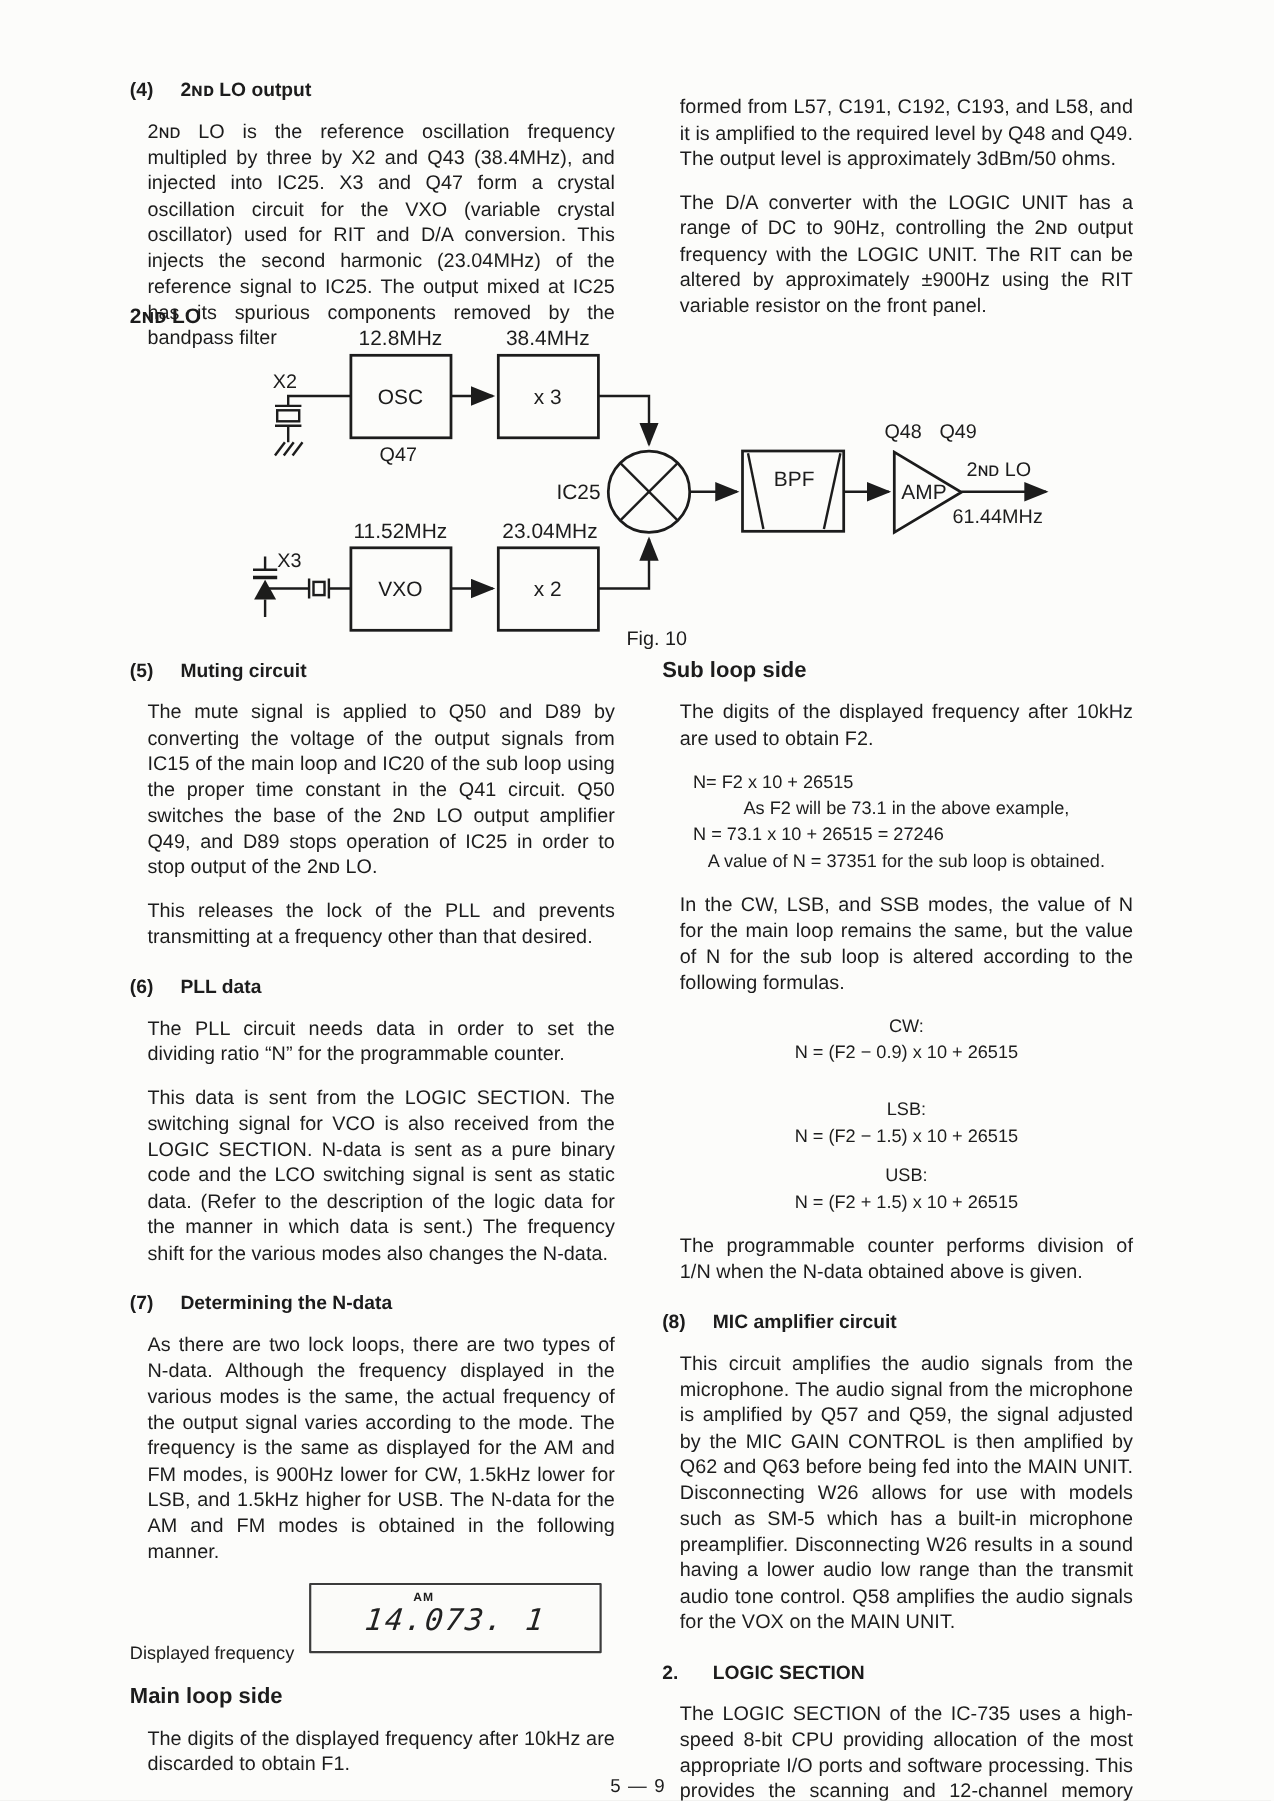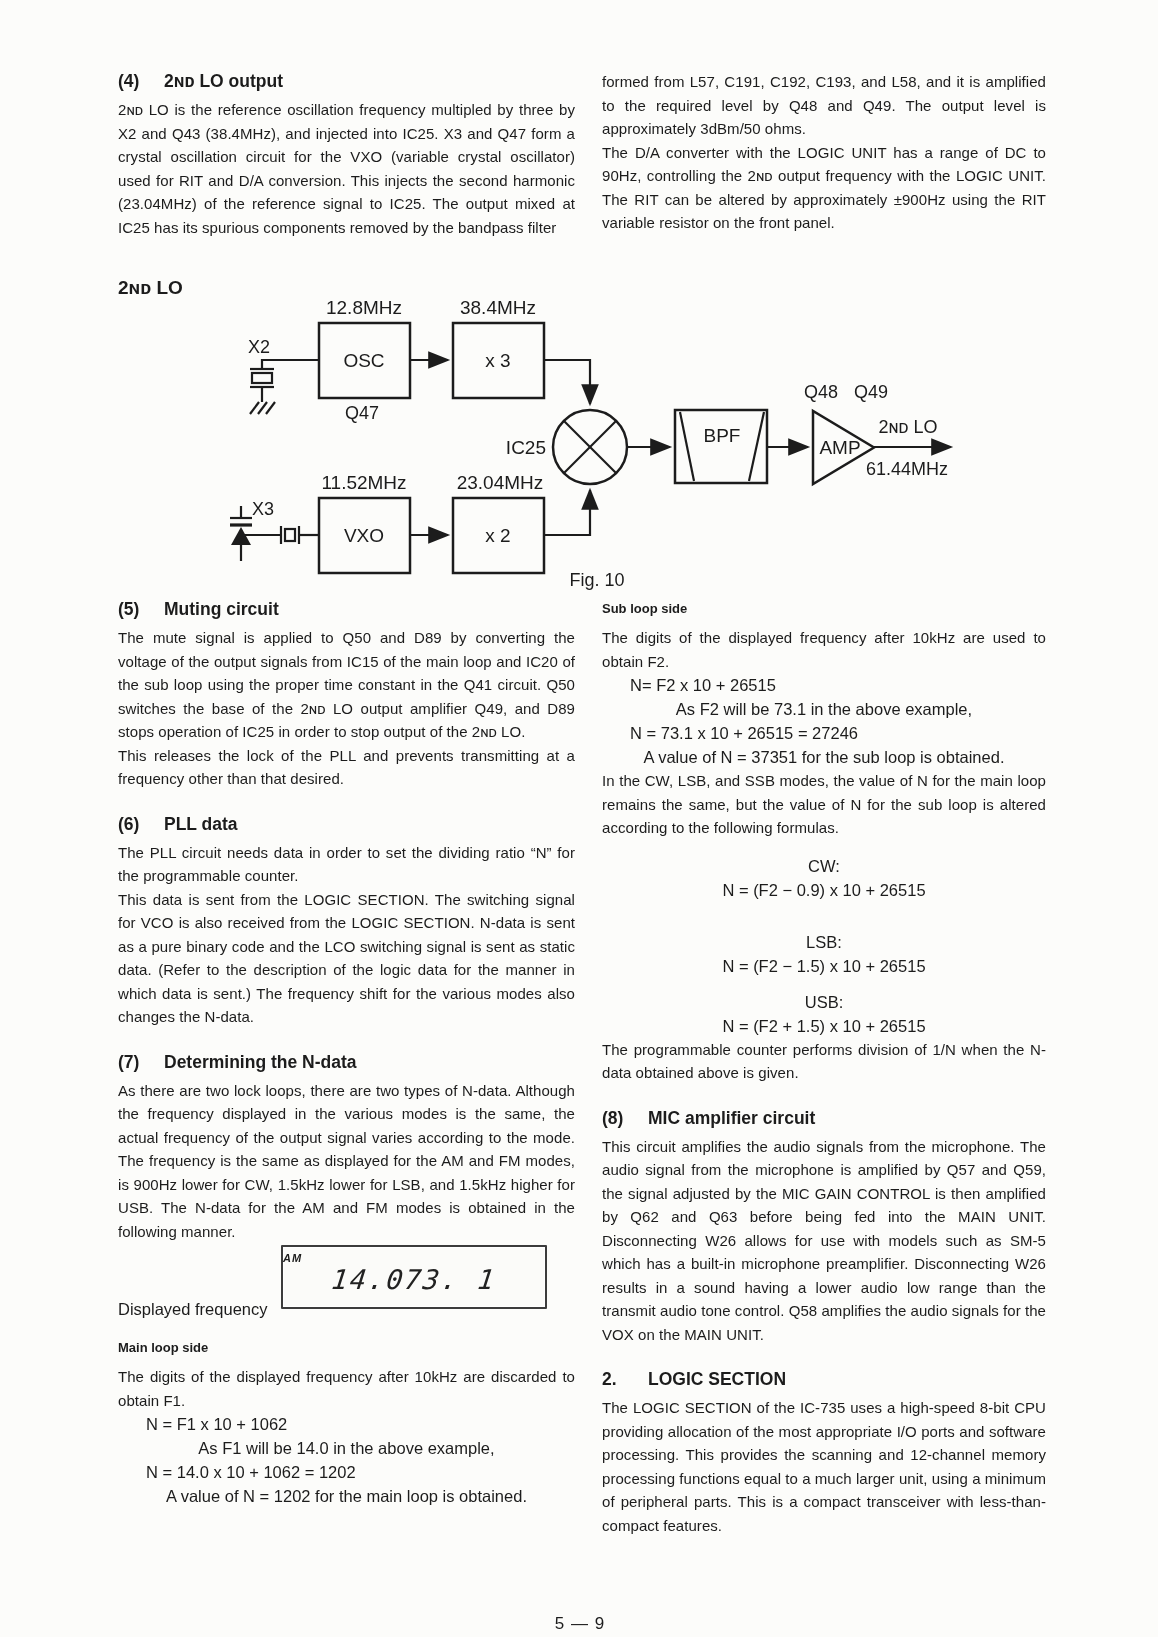--- a/index.html
+++ b/index.html
@@ -1,42 +1,42 @@
 <!DOCTYPE html>
 <html><head>
 <meta charset="utf-8">
 <style>
   html,body{margin:0;padding:0;background:#e8e8e6;}
   .page{position:relative;width:1158px;height:1637px;background:#fcfcfa;color:#1c1c1c;
         font-family:"Liberation Sans",sans-serif;overflow:hidden;}
   .band{position:absolute;display:flex;gap:27px;left:118px;}
   .col-l{width:457px;}
   .col-r{width:444px;}
-  p.body{font-size:15px;line-height:23.5px;text-align:justify;margin:0;letter-spacing:.05px;}
+  p.body{font-size:18px;line-height:23.5px;text-align:justify;margin:16px;letter-spacing:.05px;}
   .sec-h{display:flex;margin:0 0 6px 0;font-size:17.5px;font-weight:bold;line-height:22px;}
   .sec-h .num{min-width:46px;}
-  .plain-h{font-size:13px;font-weight:bold;line-height:22px;margin:0 0 6px 0;}
+  .plain-h{font-size:20px;font-weight:bold;line-height:22px;margin:0 0 6px 0;}
   .line{font-size:16.5px;line-height:24px;margin:0;text-align:center;}
   .formula{font-size:16.5px;line-height:24px;margin:0 0 0 28px;}
   .gap-p{margin-top:20px;}
   .sec{margin-top:22px;}
   .sec-sm{margin-top:14px;}
   .figure{position:absolute;left:100px;top:268px;width:860px;height:330px;}
   .figure svg{display:block;}
   .fig-line{stroke:#1c1c1c;stroke-width:2.2;fill:none;}
   .fig-box{stroke:#1c1c1c;stroke-width:2.5;fill:none;}
   .fig-text{font-family:"Liberation Sans",sans-serif;font-size:19px;fill:#1c1c1c;}
   .fig-text-sm{font-family:"Liberation Sans",sans-serif;font-size:18px;fill:#1c1c1c;}
   .fig-title{font-weight:bold;}
   .disp-row{position:relative;height:78px;margin-top:2px;}
   .disp-label{position:absolute;left:0;bottom:4px;font-size:16.5px;}
   .lcd{position:absolute;left:163px;top:0;width:262px;height:60px;border:2px solid #3c3c3c;
        background:#fbfbf9;border-radius:1px;box-shadow:0 0 0 1px #fff inset;}
-  .lcd-mode{position:absolute;top:5px;left:0;right:22%;text-align:left;font-size:11px;
-            font-weight:bold;letter-spacing:1px;font-style:italic;}
+  .lcd-mode{position:absolute;top:5px;left:0;right:22%;text-align:center;font-size:11px;
+            font-weight:bold;letter-spacing:1px;}
   .lcd-value{position:absolute;left:0;right:0;top:17px;text-align:center;
              font-family:"DejaVu Sans Mono",monospace;font-style:italic;font-size:27px;
              letter-spacing:2px;transform:skewX(-7deg);color:#222;}
   .page-num{position:absolute;left:505px;width:150px;top:1580px;text-align:center;
             font-size:17px;letter-spacing:1px;margin-top:34px;}
 </style>
 </head>
 <body>
 
 <div class="page">

